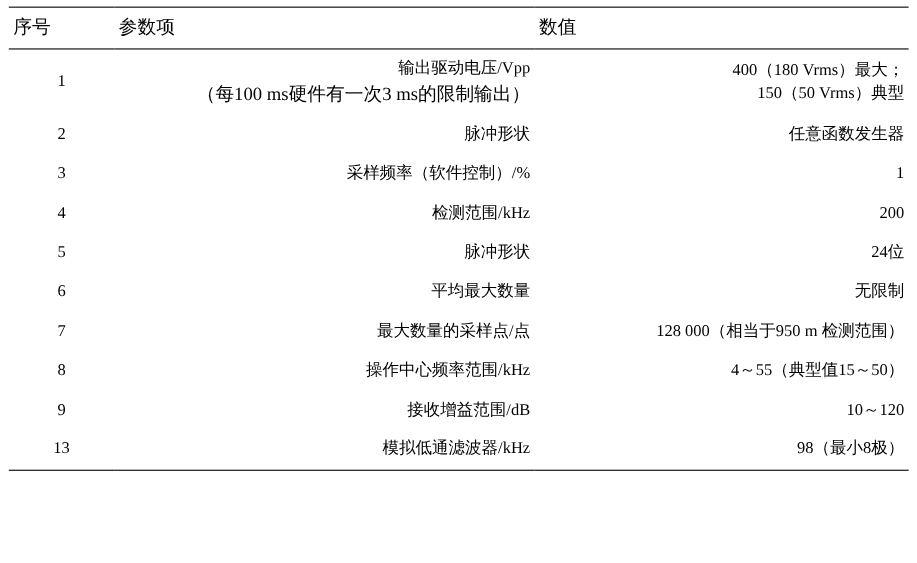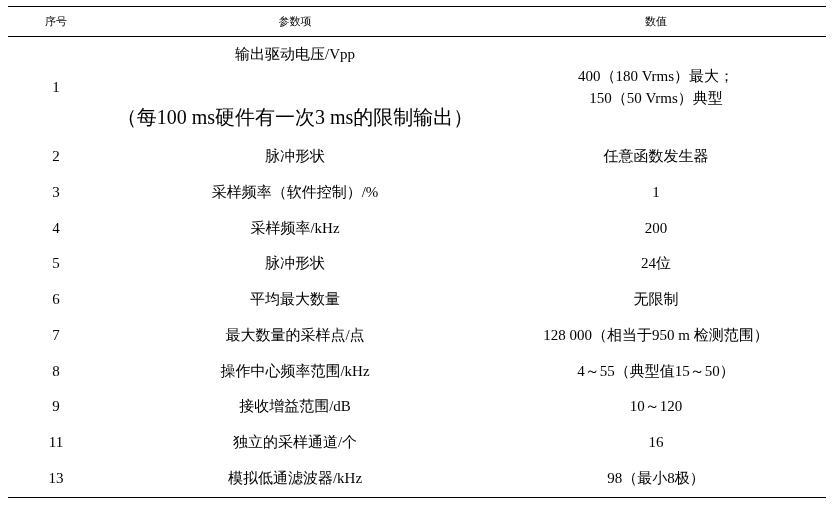--- a/index.html
+++ b/index.html
@@ -26,23 +26,23 @@
     border-collapse: collapse;
     table-layout: fixed;
     font-size: 15px;
   }
   table.spec-table col.c-idx { width: 96px; }
   table.spec-table col.c-param { width: 382px; }
   table.spec-table col.c-value { width: 340px; }
 
   thead th {
     font-weight: normal;
-    font-size: 11px;
+    font-size: 17px;
     padding: 7px 4px 8px 4px;
-    text-align: center;
+    text-align: left;
     border-top: 1.6px solid #000;
     border-bottom: 0.9px solid #000;
     line-height: 1.3;
   }
   tbody td {
     text-align: center;
     padding: 7px 4px 7px 4px;
     line-height: 1.45;
     vertical-align: middle;
     font-size: 15px;
@@ -52,24 +52,24 @@
   }
   td.idx {
     font-size: 15px;
   }
   .cell-lines {
     display: block;
   }
   .cell-lines .line {
     display: block;
     white-space: nowrap;
+    text-align: right;
   }
   .cell-lines .line.small {
-    font-size: 20px;
-    margin-top: 37px;
+    font-size: 17px;
   }
 </style>
 </head>
 <body>
 
 <div class="page">
   <table class="spec-table">
     <colgroup>
       <col class="c-idx">
       <col class="c-param">
@@ -121,21 +121,21 @@
           <td>
             <span class="cell-lines">
               <span class="line">1</span>
             </span>
           </td>
         </tr>
         <tr>
           <td class="idx">4</td>
           <td>
             <span class="cell-lines">
-              <span class="line">采样频率/kHz</span>
+              <span class="line">检测范围/kHz</span>
             </span>
           </td>
           <td>
             <span class="cell-lines">
               <span class="line">200</span>
             </span>
           </td>
         </tr>
         <tr>
           <td class="idx">5</td>
@@ -192,33 +192,20 @@
         <tr>
           <td class="idx">9</td>
           <td>
             <span class="cell-lines">
               <span class="line">接收增益范围/dB</span>
             </span>
           </td>
           <td>
             <span class="cell-lines">
               <span class="line">10～120</span>
-            </span>
-          </td>
-        </tr>
-        <tr>
-          <td class="idx">11</td>
-          <td>
-            <span class="cell-lines">
-              <span class="line">独立的采样通道/个</span>
-            </span>
-          </td>
-          <td>
-            <span class="cell-lines">
-              <span class="line">16</span>
             </span>
           </td>
         </tr>
         <tr>
           <td class="idx">13</td>
           <td>
             <span class="cell-lines">
               <span class="line">模拟低通滤波器/kHz</span>
             </span>
           </td>

